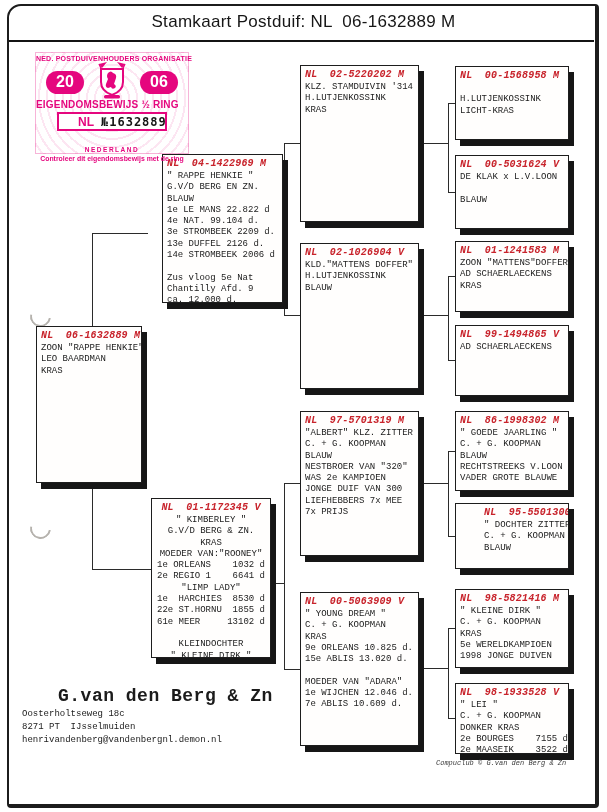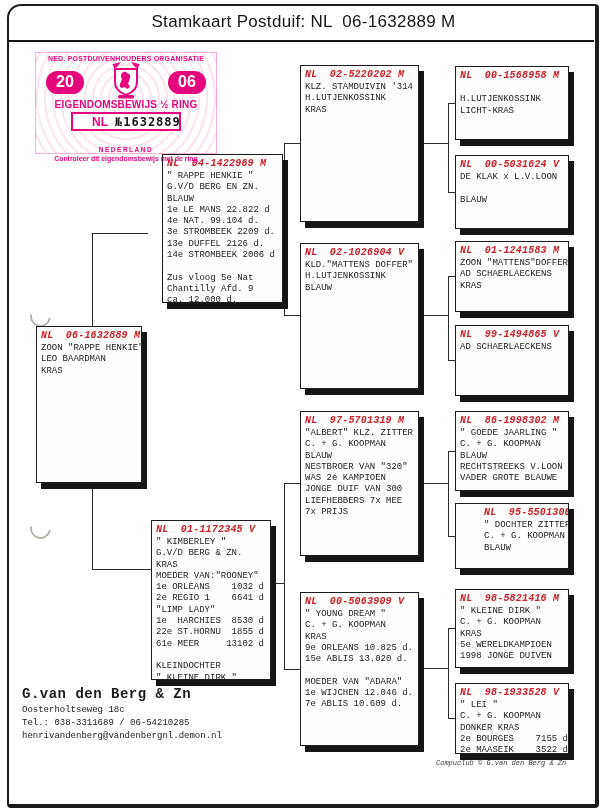--- a/index.html
+++ b/index.html
@@ -21,33 +21,33 @@
     font-family:"Liberation Sans", sans-serif;
     font-size:17px;color:#161616;letter-spacing:.3px;
     z-index:3;
   }
   .title-rule{
     position:absolute;left:8px;top:40px;width:586px;height:2px;
     background:#141414;z-index:3;
   }
   
   .stamp{
-    position:absolute;left:35px;top:52px;width:182px;height:102px;
+    position:absolute;left:35px;top:52px;width:154px;height:102px;
     background:#fff;border:1px solid rgba(229,6,126,.3);
     background-image:repeating-radial-gradient(circle at 50% 45%, rgba(229,6,126,.10) 0 2px, transparent 2px 8px);
     z-index:4;box-sizing:border-box;padding-top:2px;
   }
   .stamp .org{font-family:"Liberation Sans",sans-serif;font-weight:bold;font-size:7px;color:#e5067e;text-align:center;letter-spacing:.2px;white-space:nowrap;}
   .stamp-mid{display:flex;justify-content:space-between;align-items:center;padding:1px 10px 0 10px;height:38px;}
   .year-pill{
     width:38px;height:23px;border-radius:12px;background:#e5067e;
     color:#fff;font-family:"Liberation Sans",sans-serif;font-weight:bold;font-size:16px;
     display:flex;align-items:center;justify-content:center;
   }
-  .bewijs{font-family:"Liberation Sans",sans-serif;font-weight:bold;font-size:10px;color:#e5067e;text-align:center;letter-spacing:.2px;margin-top:-2px;white-space:nowrap;}
+  .bewijs{font-family:"Liberation Sans",sans-serif;font-weight:bold;font-size:10px;color:#e5067e;text-align:left;letter-spacing:.2px;margin-top:-2px;white-space:nowrap;}
   .ring-box{
     margin:2px auto 15px auto;width:110px;height:19px;border:2px solid #e5067e;background:#fff;
     display:flex;align-items:center;box-sizing:border-box;padding:0 19px;gap:7px;
   }
   .ring-nl{color:#e5067e;font-family:"Liberation Sans",sans-serif;font-weight:bold;font-size:12px;}
   .ring-no{color:#151515;font-family:"DejaVu Sans Mono",monospace;font-weight:bold;font-size:12px;letter-spacing:1px;white-space:nowrap;}
   .stamp .country{font-family:"Liberation Sans",sans-serif;font-weight:bold;font-size:6.5px;color:#e5067e;text-align:center;letter-spacing:1.5px;margin-top:1px;}
   .stamp .sfooter{font-family:"Liberation Sans",sans-serif;font-weight:bold;font-size:6.9px;color:#e5067e;text-align:center;margin-top:2px;white-space:nowrap;}
   
   .pbox{
@@ -64,21 +64,21 @@
   
   .cl{position:absolute;background:#2b2b2b;z-index:1;}
   
   .hole{
     position:absolute;width:17px;height:17px;border-radius:50%;
     border:2px solid #b5b2ad;border-top-color:transparent;border-right-color:transparent;
     transform:rotate(-35deg);z-index:1;
   }
   
   .owner{position:absolute;left:22px;top:686px;z-index:3;color:#1b1b1b;}
-  .owner .oname{font-weight:bold;font-size:14px;letter-spacing:.5px;white-space:pre;}
+  .owner .oname{font-weight:bold;font-size:18px;letter-spacing:.5px;white-space:pre;margin-left:36px;}
   .owner .olines{font-size:9px;line-height:13px;margin-top:2px;}
   .owner .olines div{white-space:pre;}
   .credit{position:absolute;left:436px;top:759px;font-style:italic;font-size:7px;color:#3a3a3a;z-index:3;white-space:pre;}
 </style>
 </head>
 <body>
 
 <div class="frame"></div>
 
 <div class="title">Stamkaart Postduif: NL  06-1632889 M</div>
@@ -168,21 +168,21 @@
       <div>3e STROMBEEK 2209 d.</div>
       <div>13e DUFFEL 2126 d.</div>
       <div>14e STROMBEEK 2006 d</div>
       <div>&nbsp;</div>
       <div>Zus vloog 5e Nat</div>
       <div>Chantilly Afd. 9</div>
       <div>ca. 12.000 d.</div>
     </div>
 </div>
 
-<div class="pbox" style="left:151px;top:520px;width:120px;height:160px;">
+<div class="pbox" style="left:151px;top:498px;width:120px;height:160px;text-align:center;">
   <div class="ring">NL  01-1172345 V</div>
   <div class="blines">
       <div>" KIMBERLEY "</div>
       <div>G.V/D BERG &amp; ZN.</div>
       <div>KRAS</div>
       <div>MOEDER VAN:"ROONEY"</div>
       <div>1e ORLEANS    1032 d</div>
       <div>2e REGIO 1    6641 d</div>
       <div>"LIMP LADY"</div>
       <div>1e  HARCHIES  8530 d</div>
@@ -314,18 +314,18 @@
       <div>DONKER KRAS</div>
       <div>2e BOURGES    7155 d</div>
       <div>2e MAASEIK    3522 d</div>
     </div>
 </div>
 
 <div class="owner">
   <div class="oname">G.van den Berg &amp; Zn</div>
   <div class="olines">
       <div>Oosterholtseweg 18c</div>
-      <div>Tel.: 038-3311689 / 06-54210285</div>
+      <div>8271 PT  IJsselmuiden</div>
       <div>henrivandenberg@vandenbergnl.demon.nl</div>
     </div>
 </div>
 
 <div class="credit">Compuclub © G.van den Berg &amp; Zn</div>
 
 </body></html>

